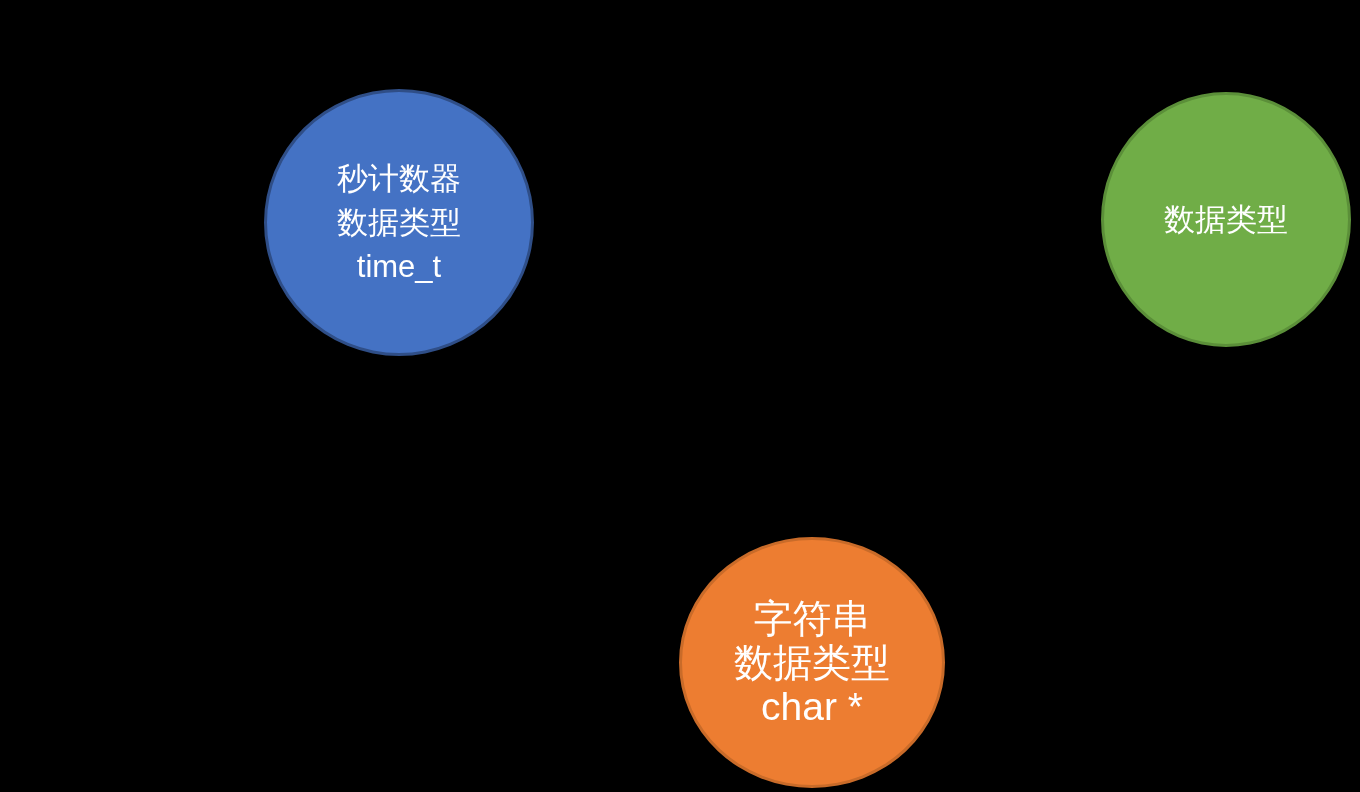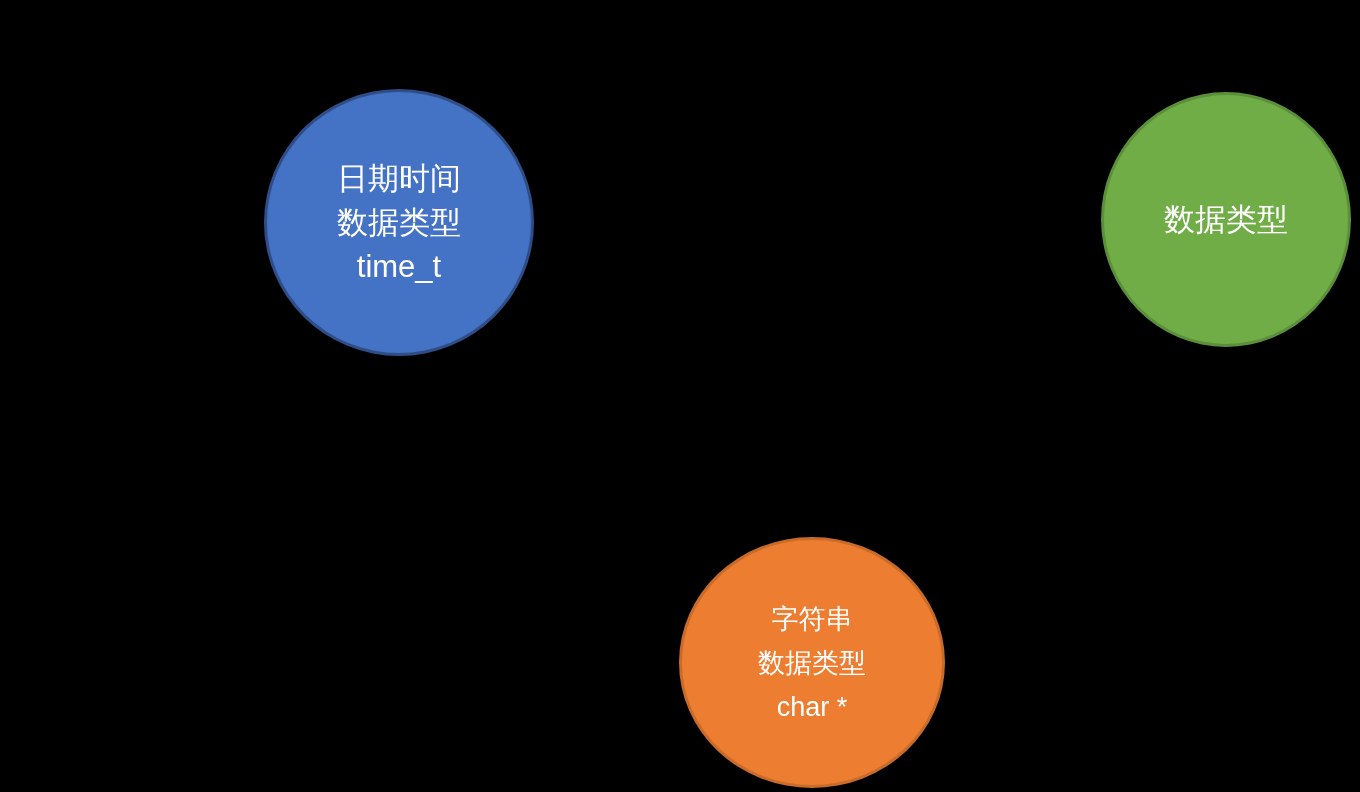--- a/index.html
+++ b/index.html
@@ -48,30 +48,30 @@
     font-size: 31px; line-height: 44px;
   }
   .node-system-clock {
     left: 4px; top: 442px;
     width: 177px; height: 175px;
     font-size: 29px; line-height: 41px;
   }
   .node-char-ptr {
     left: 679px; top: 537px;
     width: 266px; height: 251px;
-    font-size: 27px; line-height: 44px;
+    font-size: 39px; line-height: 44px;
   }
 </style>
 </head>
 <body>
 
 <div class="canvas" style="background: rgb(0, 0, 0);">
 
   <div class="node node-time-t" style="background: rgb(68, 114, 196); border-color: rgb(47, 78, 135); color: rgb(255, 255, 255);">
-    <span class="line">日期时间</span>
+    <span class="line">秒计数器</span>
     <span class="line">数据类型</span>
     <span class="line">time_t</span>
   </div>
 
   <div class="node node-struct-tm" style="background: rgb(112, 173, 71); border-color: rgb(91, 143, 57); color: rgb(255, 255, 255);">
     <span class="line">数据类型</span>
   </div>
 
 
   <div class="node node-char-ptr" style="background: rgb(237, 125, 49); border-color: rgb(201, 107, 41); color: rgb(255, 255, 255);">

